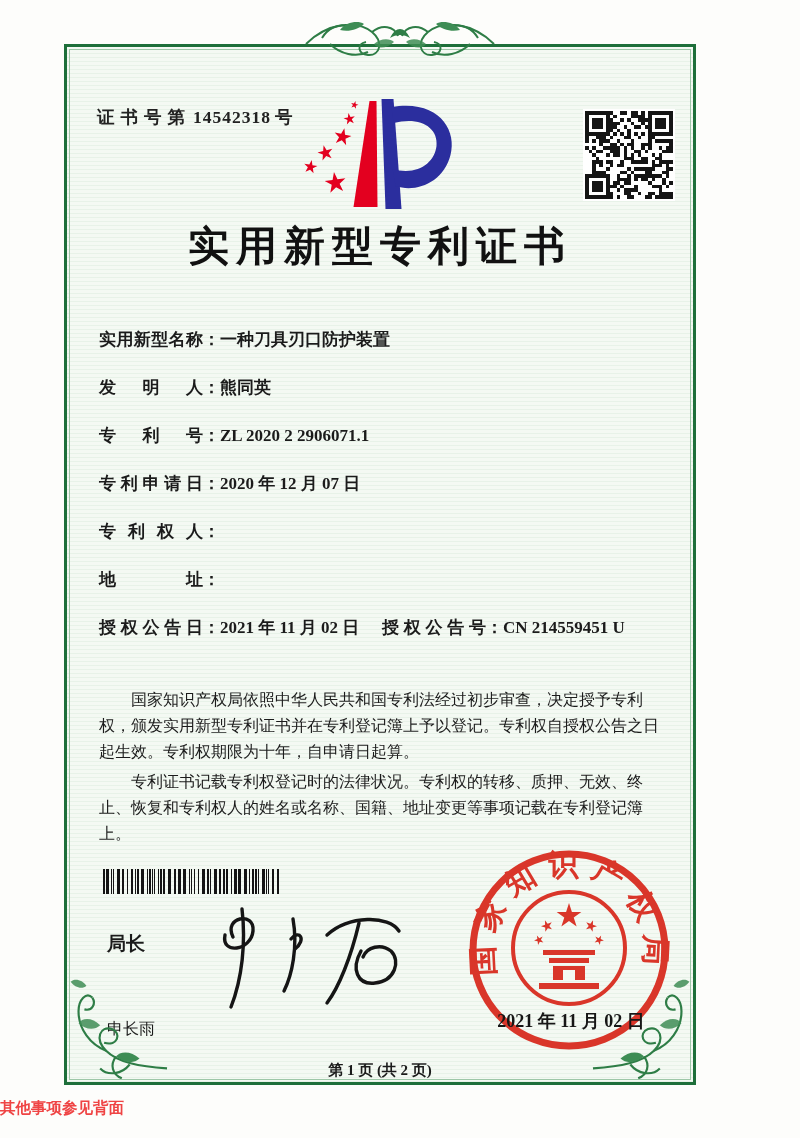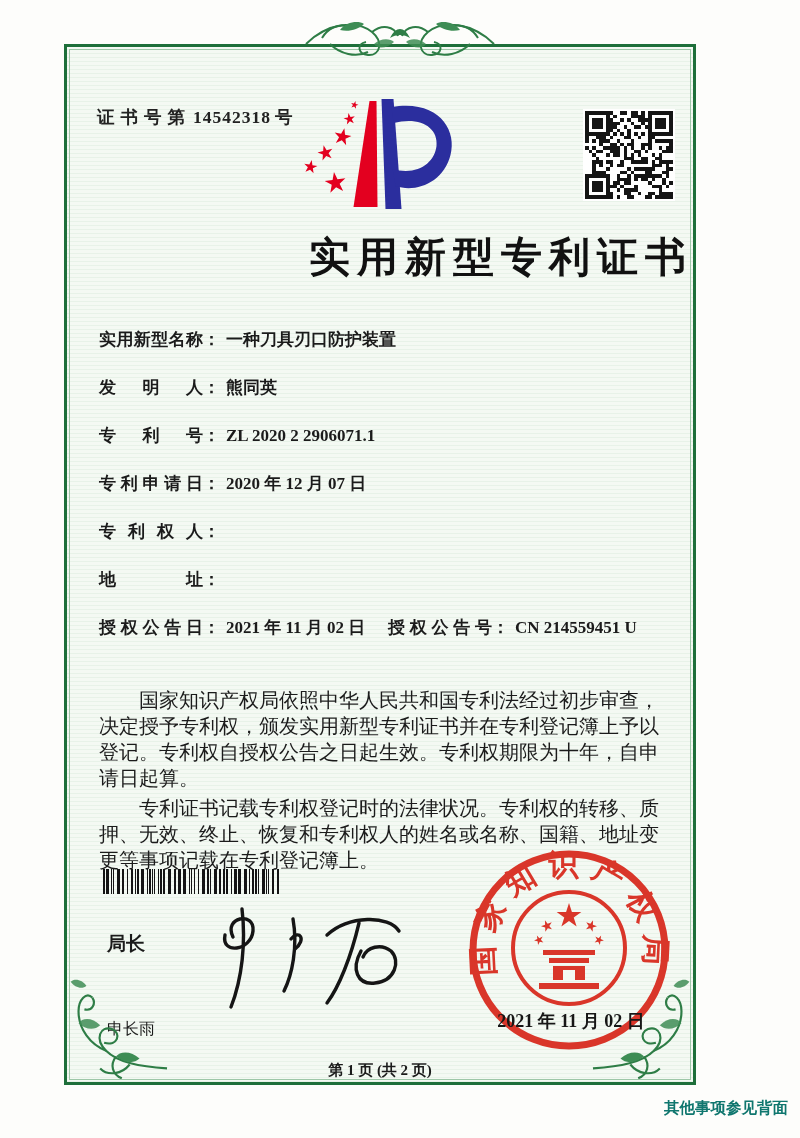--- a/index.html
+++ b/index.html
@@ -30,49 +30,49 @@
   .cert-no .pfx { letter-spacing:6px; }
   .cert-no .num { letter-spacing:1px; margin-left:2px; }
   .cert-no .sfx { margin-left:4px; }
 
   .logo { position:absolute; left:50%; top:46px; transform:translateX(-50%); width:165px; height:122px; }
 
   .qr { position:absolute; right:18px; top:62px; width:92px; height:92px; background:#fff;
         display:grid; grid-template-columns:repeat(25,1fr); grid-template-rows:repeat(25,1fr); padding:2px; }
   .qm { background:transparent; } .qm.f { background:#151515; }
 
-  .title { position:absolute; left:0; right:0; top:183px; text-align:right;
+  .title { position:absolute; left:0; right:0; top:172px; text-align:center;
            font-size:41px; font-weight:bold; letter-spacing:7px; color:#111; }
 
   
   .fields { position:absolute; left:32px; right:22px; top:280px; font-size:17px; }
   .row { display:flex; align-items:flex-start; min-height:26px; margin-bottom:22px; line-height:26px; }
   .lbl { display:inline-block; width:104px; text-align:justify; text-align-last:justify; font-weight:600; flex:0 0 auto; }
   .colon { flex:0 0 auto; font-weight:600; }
-  .val { margin-left:6px; font-weight:600; }
+  .val { font-weight:600; }
   .val.addr { max-width:470px; }
   .val.fixedw { width:162px; flex:0 0 auto; }
 
   
-  .paras { position:absolute; left:32px; right:26px; top:640px; font-size:20px; line-height:26px; }
+  .paras { position:absolute; left:32px; right:26px; top:640px; font-size:16px; line-height:26px; }
   .paras p { text-indent:2em; margin-bottom:4px; font-weight:500; }
 
   .barcode { position:absolute; left:36px; top:822px; width:212px; height:25px; display:flex; overflow:hidden; }
   .bar { background:#141414; height:100%; flex:0 0 auto; }
 
   .director-title { position:absolute; left:40px; top:884px; font-size:19px; font-weight:600; }
   .director-name  { position:absolute; left:40px; top:972px; font-size:16px; font-weight:400; }
   .signature { position:absolute; left:118px; top:856px; width:255px; height:118px; }
 
   .seal { position:absolute; left:398px; top:799px; width:208px; height:208px; }
   .seal-date { position:absolute; left:404px; top:962px; width:200px; text-align:center;
                font-size:18px; font-weight:600; color:#161616; }
 
   .page-number { position:absolute; left:0; right:0; top:1014px; text-align:center; font-size:15px; font-weight:600; }
-  .back-note { position:absolute; left:0; right:12px; top:1098px; text-align:right; font-size:15.5px; font-weight:600; color:#0f766e; }
+  .back-note { position:absolute; left:0; right:0; top:1098px; text-align:left; font-size:15.5px; font-weight:600; color:#ef4444; }
 </style>
 </head>
 <body>
 
 <div class="page">
 
   <div class="frame">
 
     <div class="cert-no">
       <span class="pfx">证书号第</span><span class="num">14542318</span><span class="sfx">号</span>

